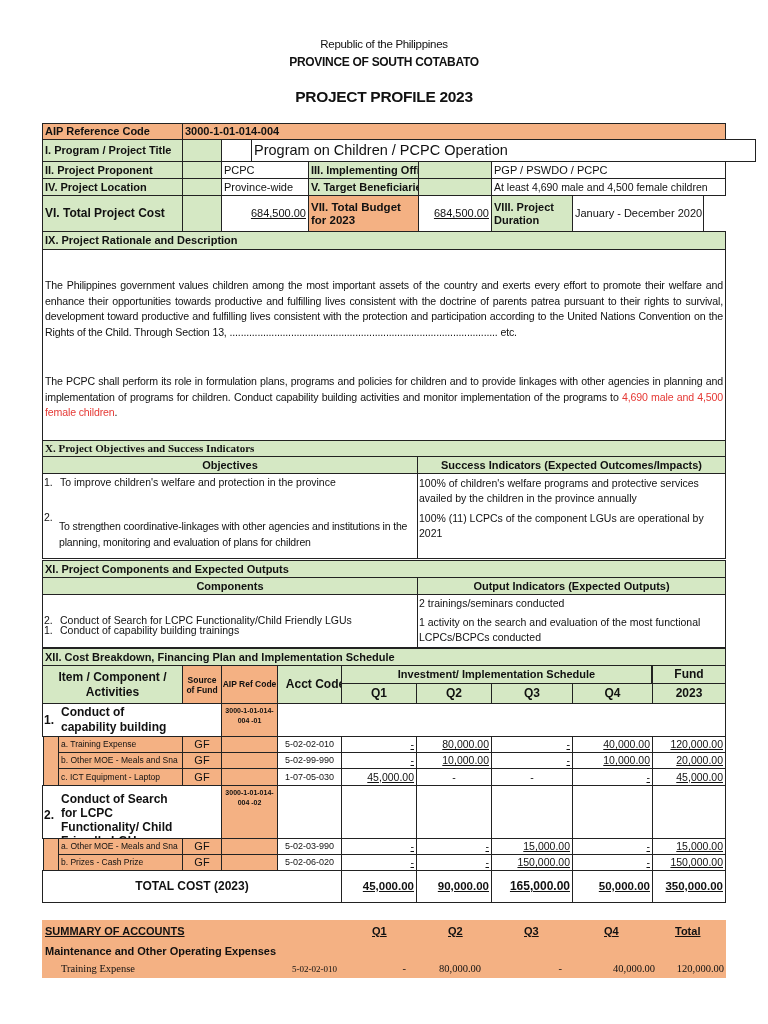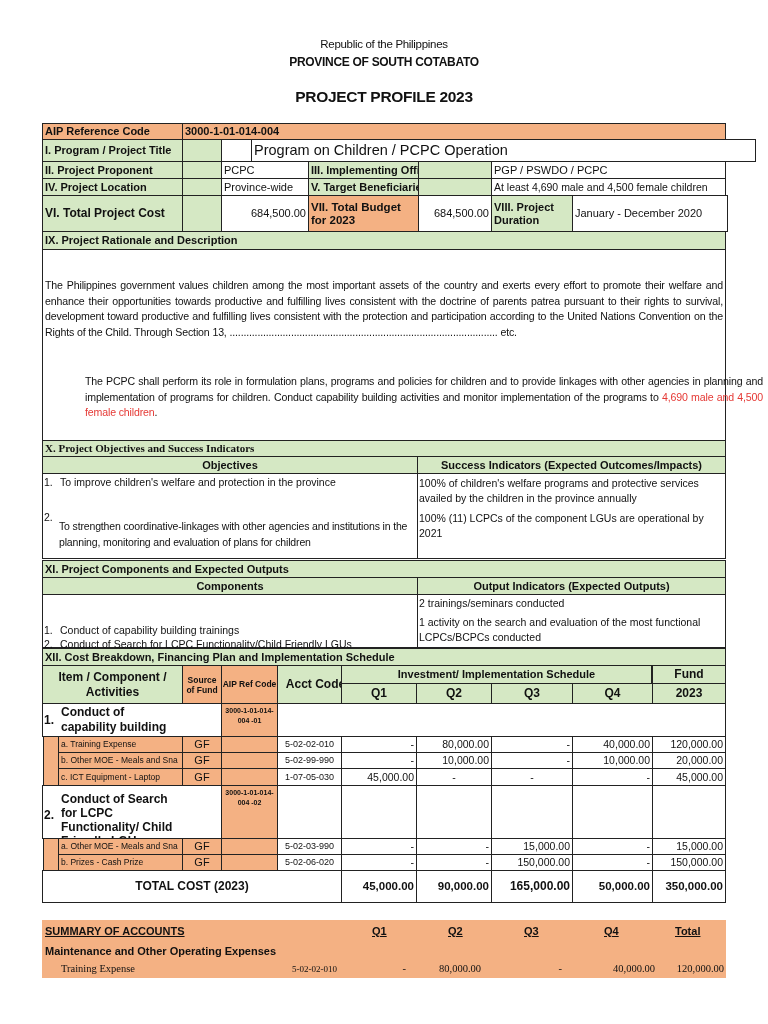--- a/index.html
+++ b/index.html
@@ -11,21 +11,21 @@
   .b { font-weight: bold; }
 
   .green { background: #d5e8c4; }
   .orange { background: #f4b183; }
   .white { background: #ffffff; }
 
   .cell { position: absolute; border: 1px solid #222; font-size: 11px; line-height: 13px; padding: 1px 2px; overflow: hidden; white-space: nowrap; }
   .wrap { white-space: normal; }
   .vc { display: flex; align-items: center; }
   .vc.center { justify-content: center; text-align: center; }
-  .vc.right { justify-content: flex-end; text-align: right; }
+  .vc.right { justify-content: flex-end; text-align: right; text-decoration: underline; }
 
   .para { position: absolute; font-size: 10.6px; line-height: 15.5px; text-align: justify; letter-spacing: -0.15px; }
   .red { color: #e53935; }
 
   .sum-row { position: absolute; left: 42px; width: 684px; height: 16px; font-size: 11px; line-height: 16px; }
   .u { text-decoration: underline; }
 </style>
 </head>
 <body>
 
@@ -55,27 +55,27 @@
   <div class="cell green b vc" style="left:308px;top:178px;width:111px;height:18px;">V. Target Beneficiaries</div>
   <div class="cell green" style="left:418px;top:178px;width:74px;height:18px;"></div>
   <div class="cell white vc" style="left:491px;top:178px;width:235px;height:18px;font-size:10.5px;">At least 4,690 male and 4,500 female children</div>
 
   <div class="cell green b vc" style="left:42px;top:195px;width:141px;height:37px;font-size:12px;">VI. Total Project Cost</div>
   <div class="cell green" style="left:182px;top:195px;width:40px;height:37px;"></div>
   <div class="cell white vc right" style="left:221px;top:195px;width:88px;height:37px;">684,500.00</div>
   <div class="cell orange b wrap vc" style="left:308px;top:195px;width:111px;height:37px;font-size:11.5px;">VII.  Total Budget for 2023</div>
   <div class="cell white vc right" style="left:418px;top:195px;width:74px;height:37px;">684,500.00</div>
   <div class="cell green b wrap vc" style="left:491px;top:195px;width:82px;height:37px;">VIII. Project Duration</div>
-  <div class="cell white vc" style="left:572px;top:195px;width:156px;height:37px;">January - December 2020</div>
+  <div class="cell white vc" style="left:572px;top:195px;width:132px;height:37px;">January - December 2020</div>
 </div>
 
 <div class="cell green b vc" style="left:42px;top:231px;width:684px;height:19px;">IX.   Project Rationale and Description</div>
 <div class="cell white" style="left:42px;top:249px;width:684px;height:192px;"></div>
 <div class="para" style="left:45px;top:278px;width:678px;">The Philippines government values children among the most important assets of the country and exerts every effort to promote their welfare and enhance their opportunities towards productive and fulfilling lives consistent with the doctrine of parents patrea pursuant to their rights to survival, development toward productive and fulfilling lives consistent with the protection and participation according to the United Nations Convention on the Rights of the Child. Through Section 13, ................................................................................................ etc.</div>
-<div class="para" style="left:45px;top:374px;width:678px;margin-left:40px;">
+<div class="para" style="left:45px;top:374px;width:678px;">
   <span>The PCPC shall perform its role in formulation plans, programs and policies for children and to provide linkages with other agencies in planning and implementation of programs for children. Conduct capability building activities and monitor implementation of the programs to </span><span class="red">4,690 male and 4,500 female children</span><span>.</span>
 </div>
 
 <div class="cell green b vc" style="left:42px;top:440px;width:684px;height:17px;font-family:Liberation Serif, serif;">X.  Project Objectives and Success Indicators</div>
 <div class="cell green b vc center" style="left:42px;top:456px;width:376px;height:18px;">Objectives</div>
 <div class="cell green b vc center" style="left:417px;top:456px;width:309px;height:18px;">Success Indicators (Expected Outcomes/Impacts)</div>
 <div class="cell white" style="left:42px;top:473px;width:376px;height:86px;"></div>
 <div class="cell white" style="left:417px;top:473px;width:309px;height:86px;"></div>
 
 <div class="abs" style="left:44px;top:476px;width:372px;font-size:10.5px;line-height:13px;">
@@ -90,21 +90,21 @@
 <div class="cell green b vc" style="left:42px;top:560px;width:684px;height:18px;">XI.    Project Components and Expected Outputs</div>
 <div class="cell green b vc center" style="left:42px;top:577px;width:376px;height:18px;">Components</div>
 <div class="cell green b vc center" style="left:417px;top:577px;width:309px;height:18px;">Output Indicators (Expected Outputs)</div>
 <div class="cell white" style="left:42px;top:594px;width:376px;height:54px;"></div>
 <div class="cell white" style="left:417px;top:594px;width:309px;height:54px;"></div>
 
 <div class="abs" style="left:44px;top:597px;font-size:10.5px;line-height:13px;margin-top:27px;">
   <span style="display:inline-block;width:16px;">1.</span><span>Conduct of capability building trainings</span>
 </div>
 <div class="abs" style="left:419px;top:597px;font-size:10.5px;line-height:13px;">2 trainings/seminars conducted</div>
-<div class="abs" style="left:44px;top:614px;font-size:10.5px;line-height:13px;margin-top:24px;">
+<div class="abs" style="left:44px;top:614px;font-size:10.5px;line-height:13px;">
   <span style="display:inline-block;width:16px;">2.</span><span>Conduct of Search for LCPC Functionality/Child Friendly LGUs</span>
 </div>
 <div class="abs wrap" style="left:419px;top:615px;width:305px;font-size:10.5px;line-height:15px;">1 activity on the search and evaluation of the most functional LCPCs/BCPCs conducted</div>
 
 <div class="cell green b vc" style="left:42px;top:648px;width:684px;height:18px;">XII.  Cost Breakdown, Financing Plan and Implementation Schedule</div>
 
 <div class="cell green b wrap vc center" style="left:42px;top:665px;width:141px;height:39px;font-size:12px;line-height:15px;">Item / Component / Activities</div>
 <div class="cell orange b wrap vc center" style="left:182px;top:665px;width:40px;height:39px;font-size:8.5px;line-height:10px;">Source of Fund</div>
 <div class="cell orange b vc center" style="left:221px;top:665px;width:57px;height:39px;font-size:8.5px;">AIP Ref Code</div>
 <div class="cell green b vc center" style="left:277px;top:665px;width:65px;height:39px;font-size:12px;padding-left:14px;">Acct Code</div>

